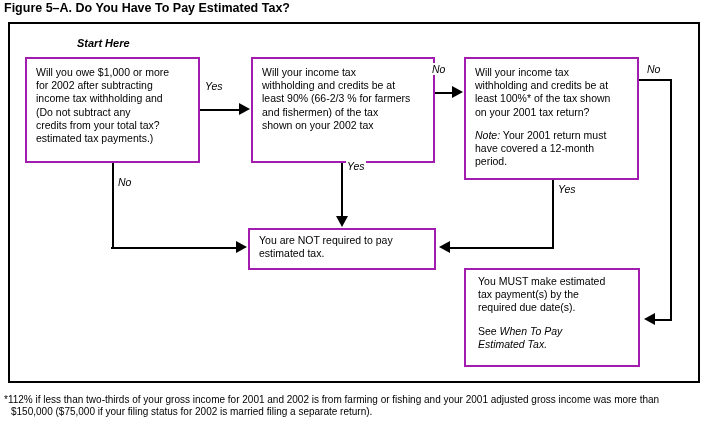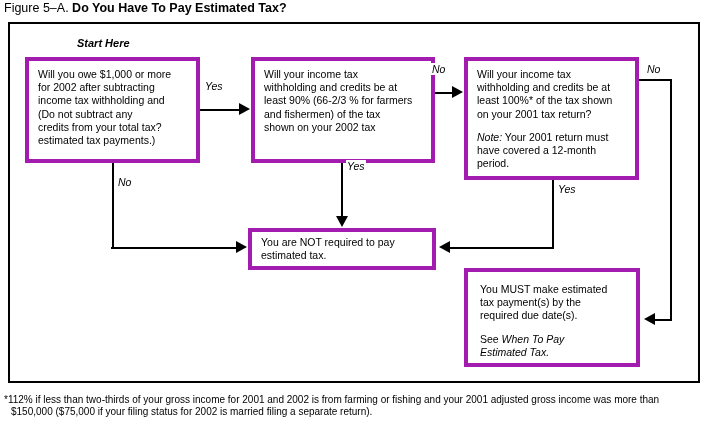--- a/index.html
+++ b/index.html
@@ -19,41 +19,41 @@
   
   #figure-caption {
     position: absolute;
     left: 4px;
     top: 1px;
     font-size: 12.5px;
     line-height: 15px;
     white-space: nowrap;
   }
   #figure-caption .fig-label {
-    font-weight: normal;
+    font-weight: bold;
   }
   #figure-caption .fig-title {
     font-weight: bold;
   }
 
   
   #outer-frame {
     position: absolute;
     left: 8px;
     top: 22px;
     width: 692px;
     height: 361px;
     border: 2px solid #000000;
     box-sizing: border-box;
   }
 
   
   .box {
     position: absolute;
-    border: 4px solid #a21caf;
+    border: 2px solid #a21caf;
     box-sizing: border-box;
     background: #ffffff;
     font-size: 10.5px;
     line-height: 13.2px;
     padding: 7px 8px 5px 9px;
     z-index: 5;
   }
   .box p {
     margin: 0;
   }
@@ -63,21 +63,21 @@
   .ital { font-style: italic; }
 
   
   #box-owe-1000        { left: 25px;  top: 57px;  width: 175px; height: 106px; }
   #box-90-percent      { left: 251px; top: 57px;  width: 184px; height: 106px; }
   #box-100-percent     { left: 464px; top: 57px;  width: 175px; height: 123px; }
   #box-not-required    { left: 248px; top: 228px; width: 188px; height: 42px; }
   #box-must-make       { left: 464px; top: 268px; width: 176px; height: 99px; }
 
   #box-not-required { padding-top: 4px; }
-  #box-must-make    { padding-top: 11px; padding-left: 12px; }
+  #box-must-make    { padding-top: 5px; padding-left: 12px; }
 
   
   #start-here-label {
     position: absolute;
     left: 77px;
     top: 37px;
     font-size: 11px;
     font-style: italic;
     font-weight: bold;
     z-index: 6;

